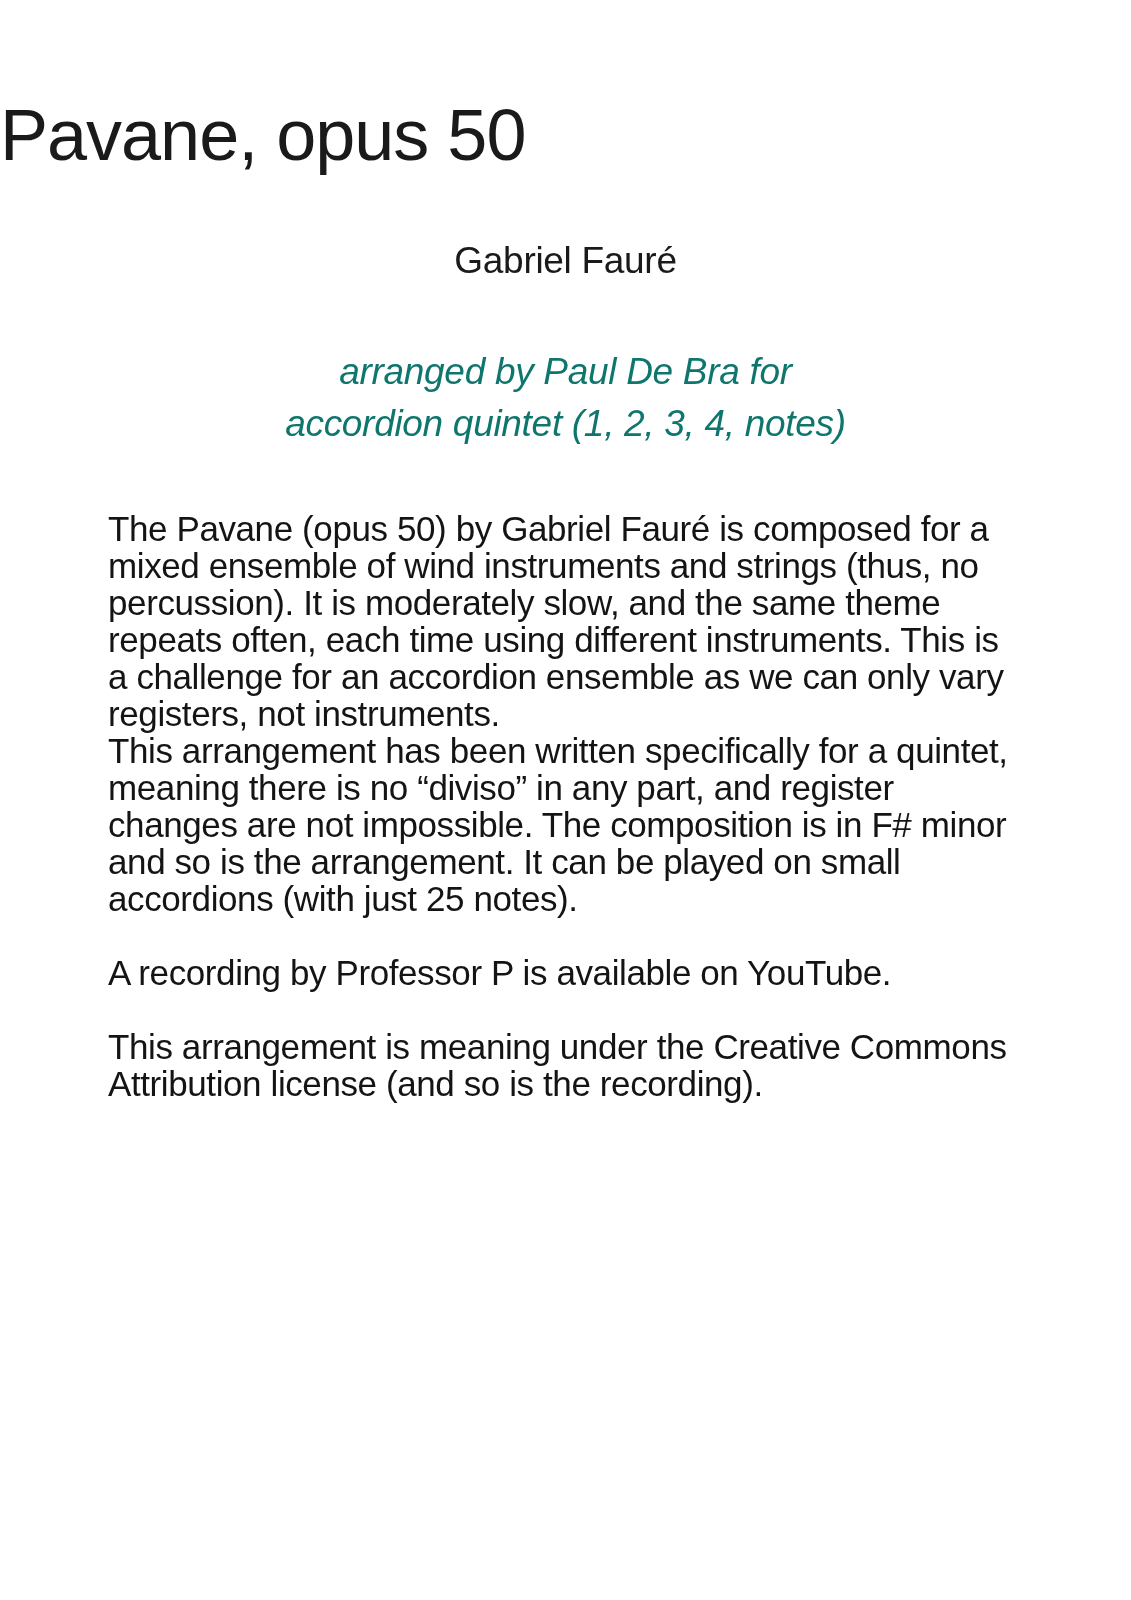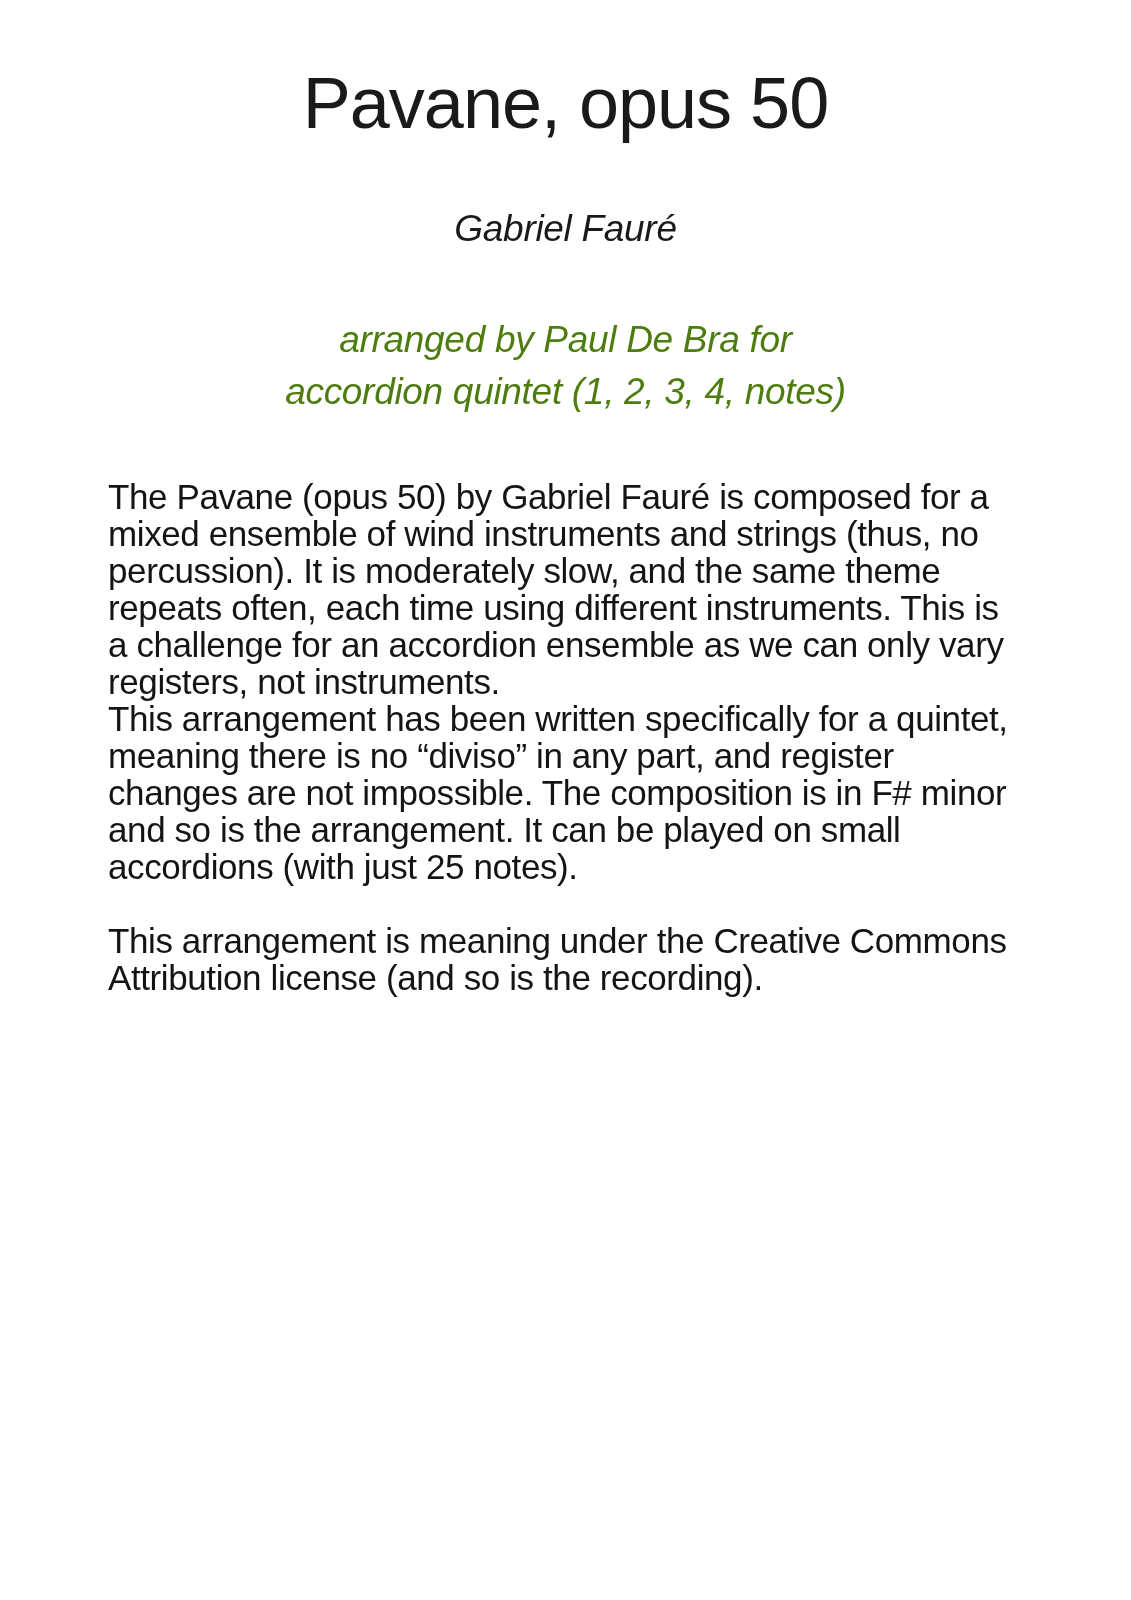--- a/index.html
+++ b/index.html
@@ -10,44 +10,43 @@
   .page {
     position: relative;
     width: 1131px;
     height: 1600px;
     background: #ffffff;
     color: #161616;
     font-family: "Liberation Sans", "DejaVu Sans", sans-serif;
     overflow: hidden;
   }
   .doc-title {
-    margin: 60px 0 0 0;
-    text-align: center;
+    margin: 92px 0 0 0;
+    text-align: left;
     font-size: 72px;
     font-weight: 300;
     letter-spacing: -1px;
     line-height: 1.2;
     color: #1a1a1a;
   }
   .composer {
     margin-top: 62px;
     text-align: center;
     font-size: 37px;
-    font-style: italic;
     letter-spacing: -0.3px;
     color: #1a1a1a;
   }
   .arranger {
     margin-top: 64px;
     text-align: center;
     font-size: 37px;
     font-style: italic;
     letter-spacing: -0.3px;
     line-height: 52px;
-    color: #4d7c0f;
+    color: #0f766e;
   }
   .body-text {
     margin: 60px 108px 0 108px;
     width: 905px;
     font-size: 35px;
     line-height: 37px;
     letter-spacing: -0.4px;
     color: #141414;
   }
   .paragraph {
@@ -69,16 +68,19 @@
     <div>arranged by Paul De Bra for</div>
     <div>accordion quintet (1, 2, 3, 4, notes)</div>
   </div>
 
   <div class="body-text" id="paragraphs">
       <div class="paragraph">
         <div class="pline">The Pavane (opus 50) by Gabriel Fauré is composed for a mixed ensemble of wind instruments and strings (thus, no percussion). It is moderately slow, and the same theme repeats often, each time using different instruments. This is a challenge for an accordion ensemble as we can only vary registers, not instruments.</div>
         <div class="pline">This arrangement has been written specifically for a quintet, meaning there is no “diviso” in any part, and register changes are not impossible. The composition is in F# minor and so is the arrangement. It can be played on small accordions (with just 25 notes).</div>
       </div>
       <div class="paragraph">
+        <div class="pline">A recording by Professor P is available on YouTube.</div>
+      </div>
+      <div class="paragraph">
         <div class="pline">This arrangement is meaning under the Creative Commons Attribution license (and so is the recording).</div>
       </div>
     </div>
 </div>
 
 </body></html>

